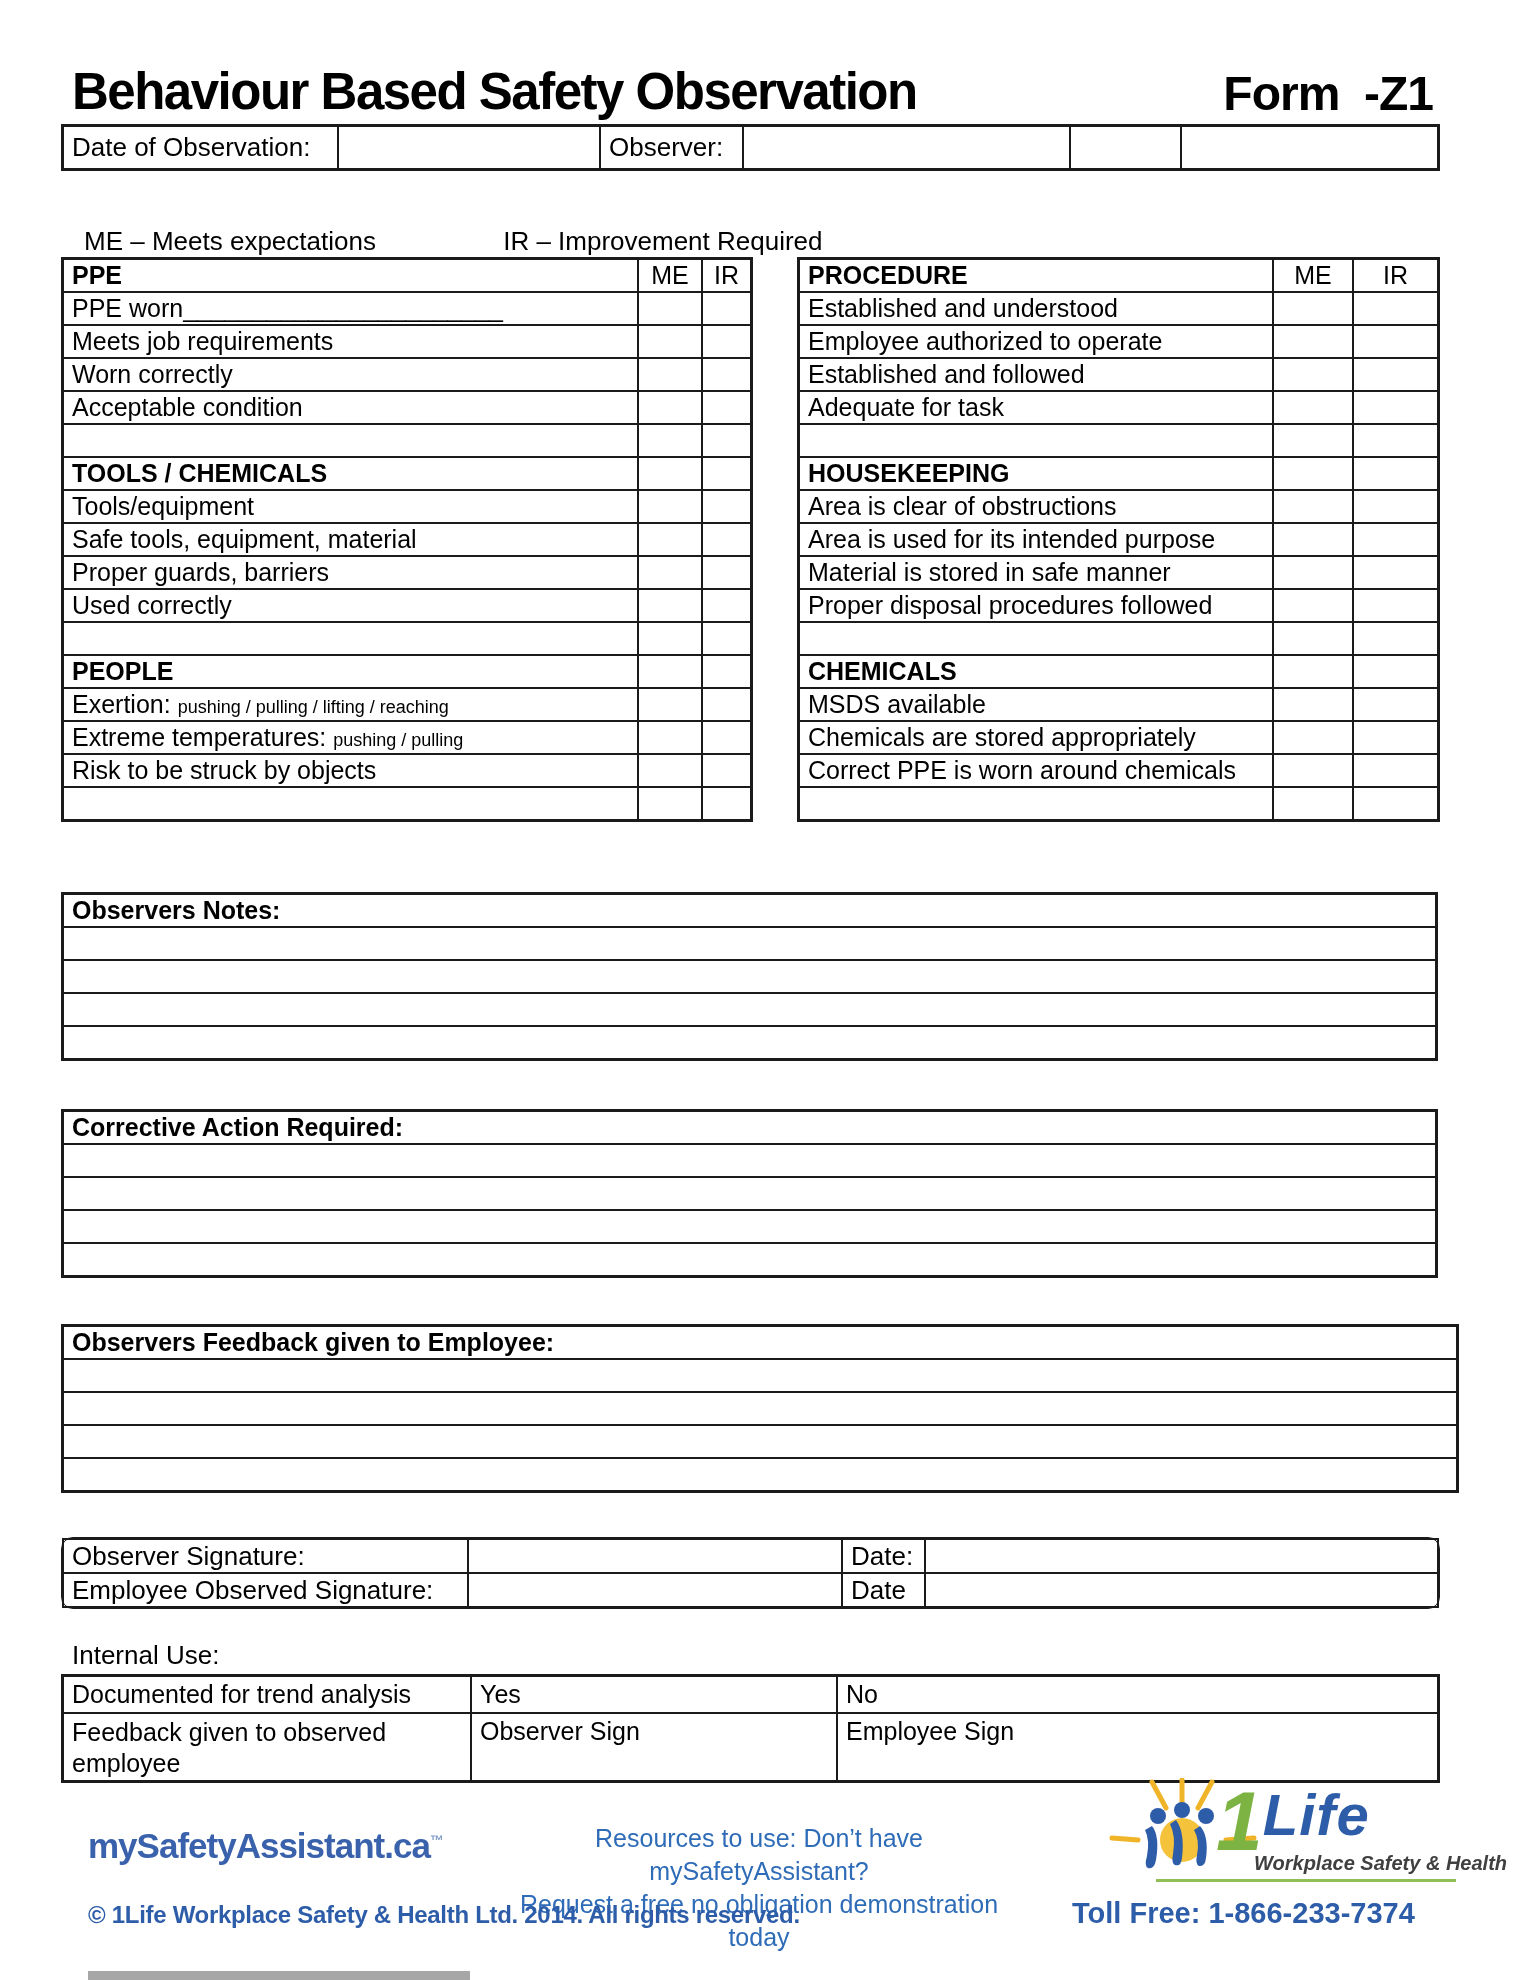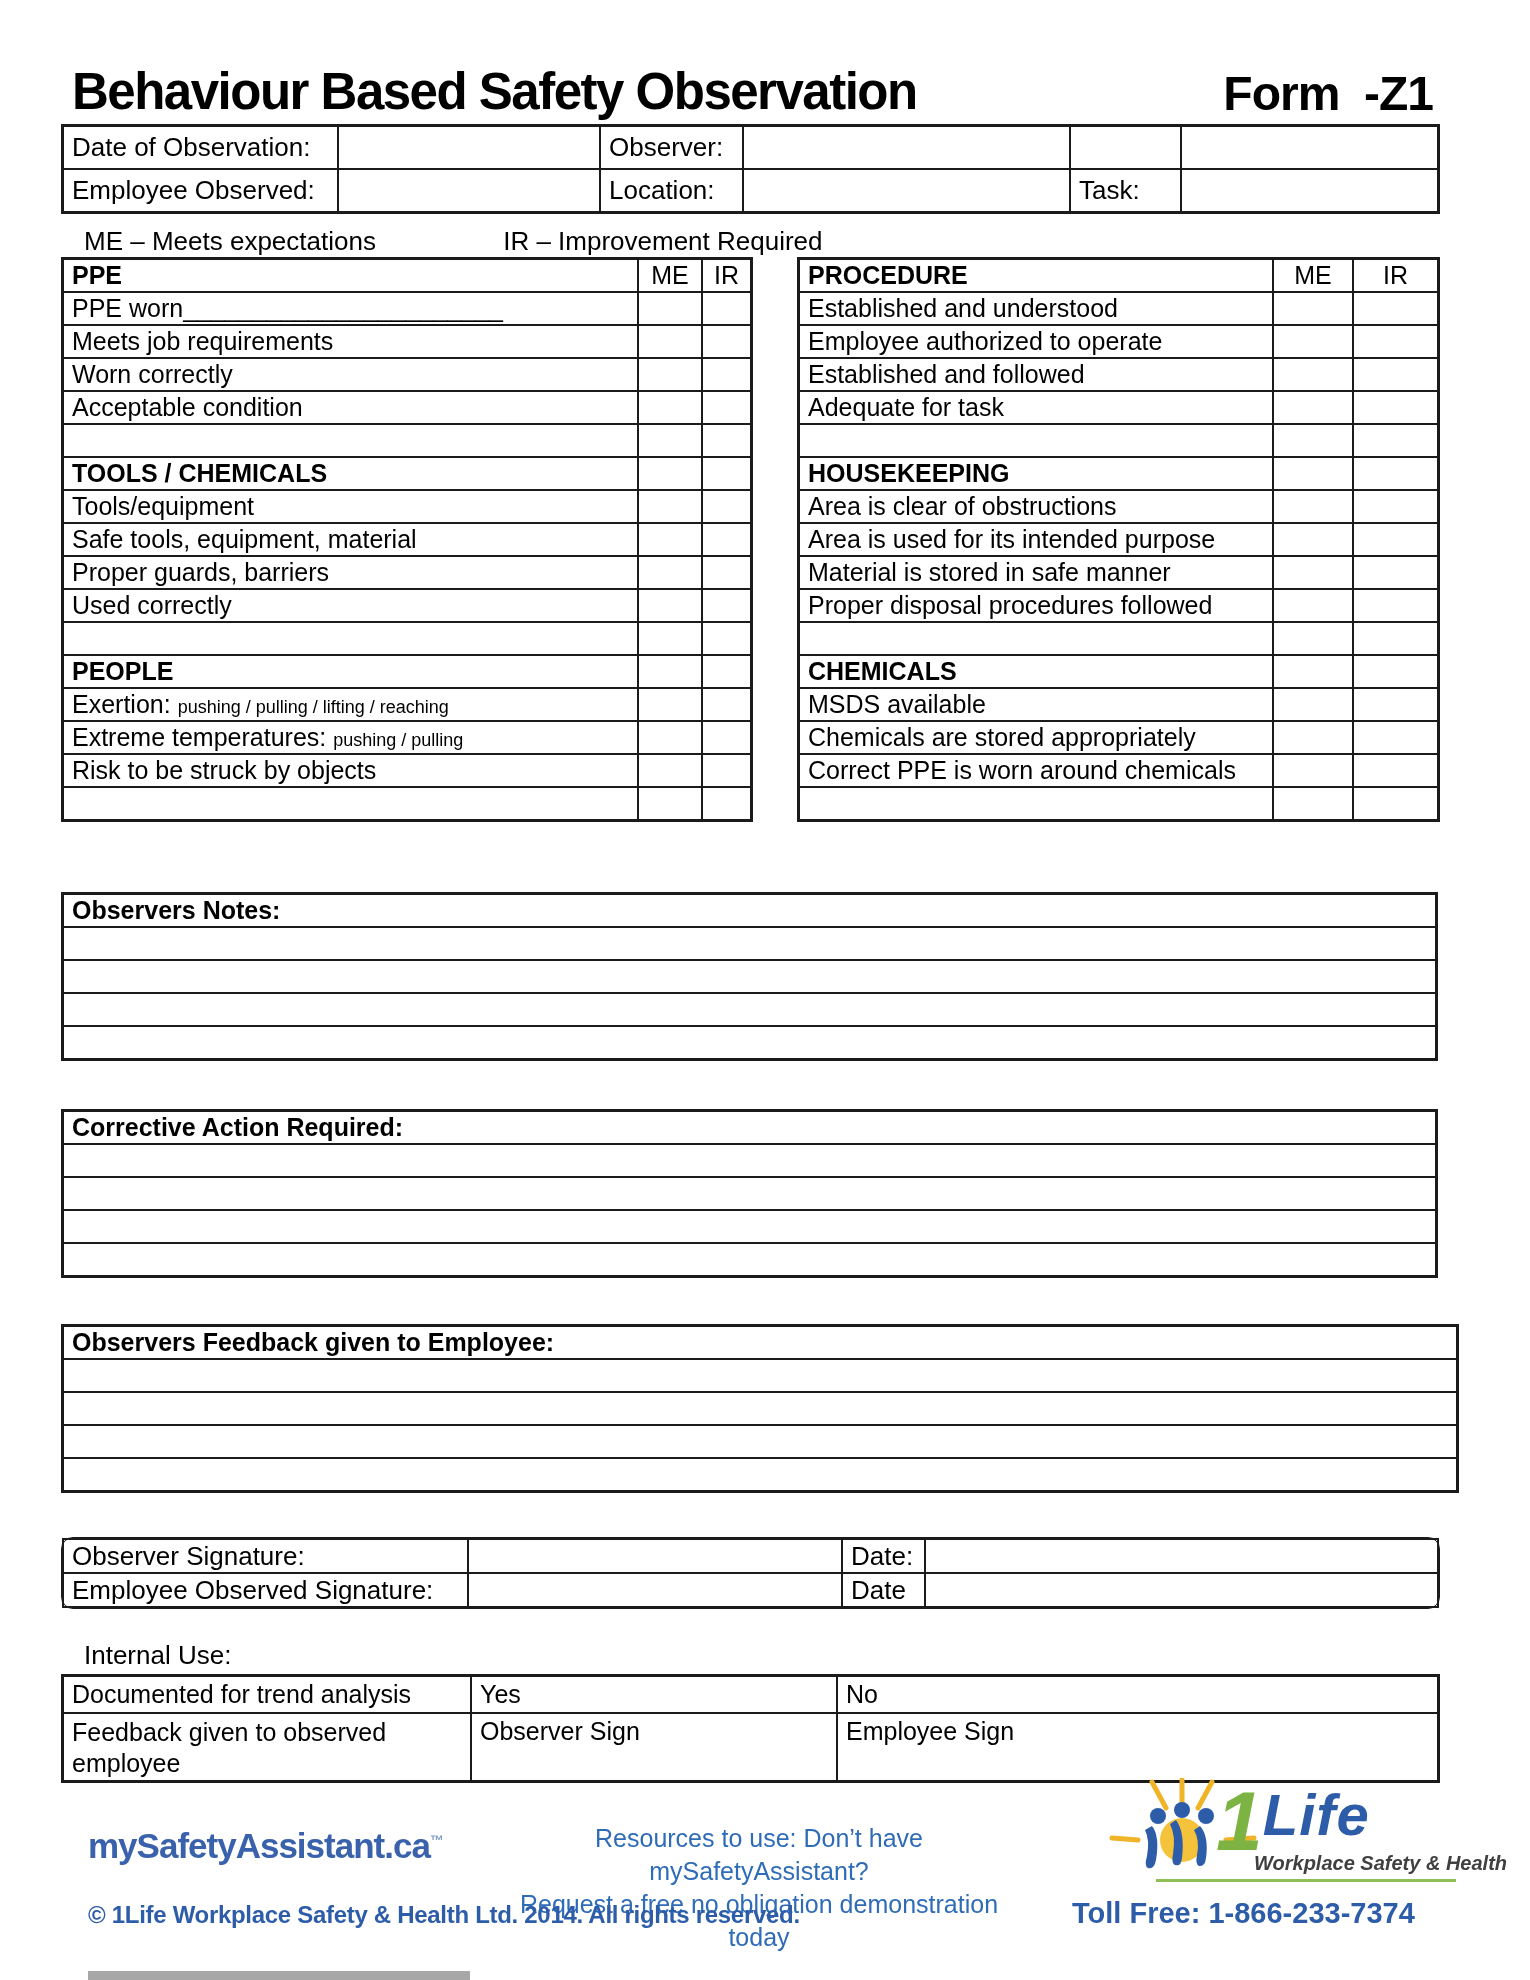--- a/index.html
+++ b/index.html
@@ -25,21 +25,21 @@
   .chk td.sec{font-weight:700;}
   .chk td.mark{text-align:center;padding:0;}
   .chk .rest{font-size:18px;}
   
   .noteshead{font-weight:700;}
   .notes td{height:31px;}
   
   #sign td{height:32px;font-size:26px;}
   #internal td{font-size:25px;vertical-align:top;padding-top:3px;}
   #internal td.wrap{white-space:pre-line;line-height:31px;}
-  .internal-label{position:absolute;top:1640px;left:72px;font-size:26px;margin-left:12px;}
+  .internal-label{position:absolute;top:1640px;left:72px;font-size:26px;}
   
   .msa{position:absolute;top:1826px;left:88px;font-size:35px;font-weight:700;
        color:#3a62ac;letter-spacing:-1px;}
   .msa sup{font-size:14px;color:#7f9cc9;}
   .resources{position:absolute;top:1822px;left:470px;width:490px;text-align:center;
              color:#2f6cb8;font-size:25px;line-height:33px;margin-left:44px;}
   .copyright{position:absolute;top:1901px;left:88px;font-size:24px;font-weight:700;
              color:#2d5ca8;letter-spacing:-0.3px;}
   .tollfree{position:absolute;top:1897px;left:1072px;font-size:29px;font-weight:700;
             color:#2d5ca8;}
@@ -73,28 +73,20 @@
         <col style="width:111px">
         <col style="width:257px">
       </colgroup>
     <tbody>
         <tr>
       <td>Date of Observation:</td>
       <td></td>
       <td>Observer:</td>
       <td></td>
       <td></td>
-      <td></td>
-    </tr>
-    <tr>
-      <td>Employee Observed:</td>
-      <td></td>
-      <td>Location:</td>
-      <td></td>
-      <td>Task:</td>
       <td></td>
     </tr>
   </tbody>
     </table>
 
   <div class="legend">
     <span>ME – Meets expectations</span>
     <span>IR – Improvement Required</span>
   </div>
 

